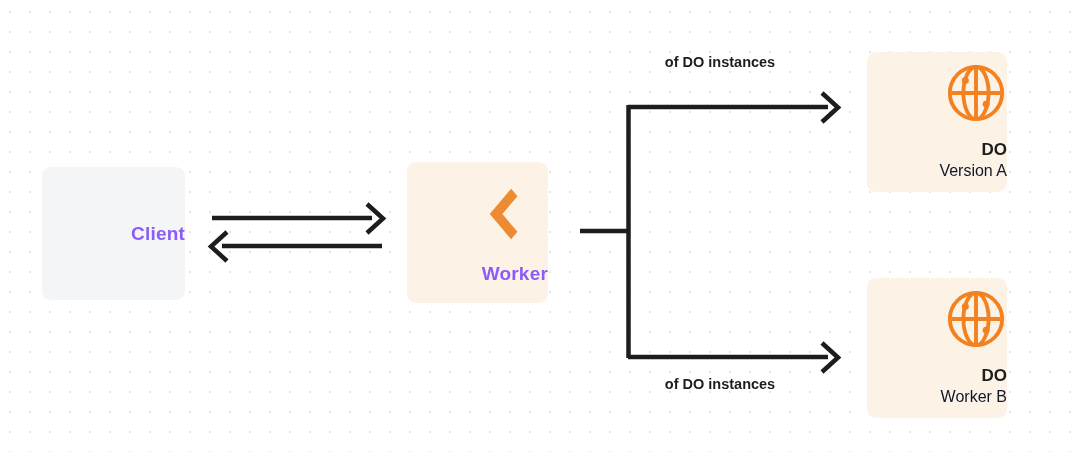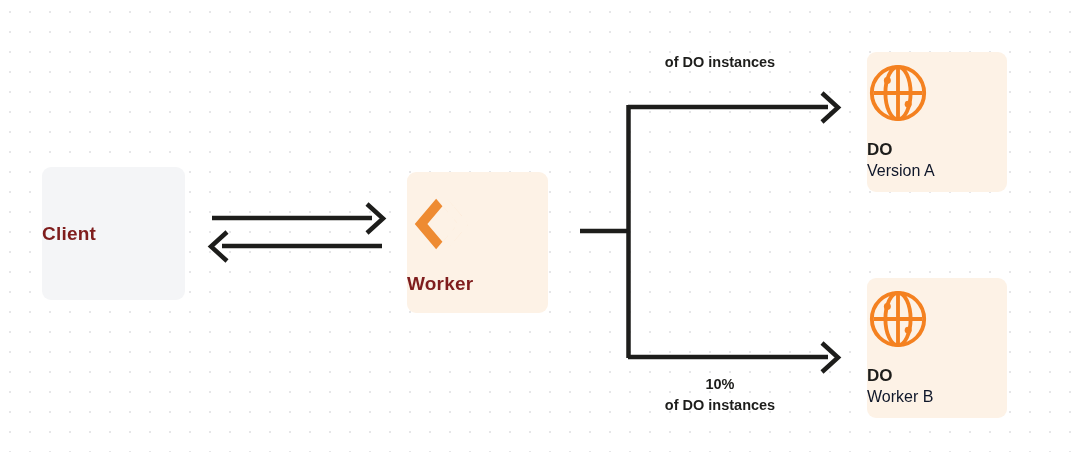--- a/index.html
+++ b/index.html
@@ -19,34 +19,34 @@
   }
   .canvas {
     position: absolute;
     inset: 0;
   }
   .node {
     position: absolute;
     border-radius: 9px;
     display: flex;
     flex-direction: column;
-    align-items: flex-start;
+    align-items: flex-end;
     justify-content: center;
     box-sizing: border-box;
   }
   .node-client {
     left: 42px;
     top: 167px;
     width: 143px;
     height: 133px;
     background: #f4f5f7;
   }
   .node-worker {
     left: 407px;
-    top: 172px;
+    top: 162px;
     width: 141px;
     height: 141px;
     background: #fdf2e6;
   }
   .node-do-a {
     left: 867px;
     top: 52px;
     width: 140px;
     height: 140px;
     background: #fdf2e6;
@@ -54,21 +54,21 @@
   .node-do-b {
     left: 867px;
     top: 278px;
     width: 140px;
     height: 140px;
     background: #fdf2e6;
   }
   .node-title {
     font-size: 19px;
     font-weight: bold;
-    color: #7f1d1d;
+    color: #8b5cf6;
     letter-spacing: 0.2px;
     line-height: 1.15;
   }
   .node-title-sm {
     font-size: 17px;
     font-weight: bold;
     color: #1d1d1b;
     line-height: 1.15;
   }
   .node-sub {
@@ -149,21 +149,20 @@
       <line x1="628" y1="357" x2="828" y2="357" stroke="#1d1d1b" stroke-width="4.5"></line>
       <polyline points="822,343 838,357.5 822,372" fill="none" stroke="#1d1d1b" stroke-width="4.5" stroke-linejoin="miter" stroke-linecap="butt"></polyline>
     </g>
   </svg>
 
   <div class="edge-label edge-label-top">
     <div>of DO instances</div>
   </div>
 
   <div class="edge-label edge-label-bottom">
-    <div>10%</div>
     <div>of DO instances</div>
   </div>
 
   <div class="node node-client">
     <div class="node-title">Client</div>
   </div>
 
   <div class="node node-worker">
     <span class="node-icon">
       <svg class="icon-worker" viewBox="0 0 68 68" aria-hidden="true">

